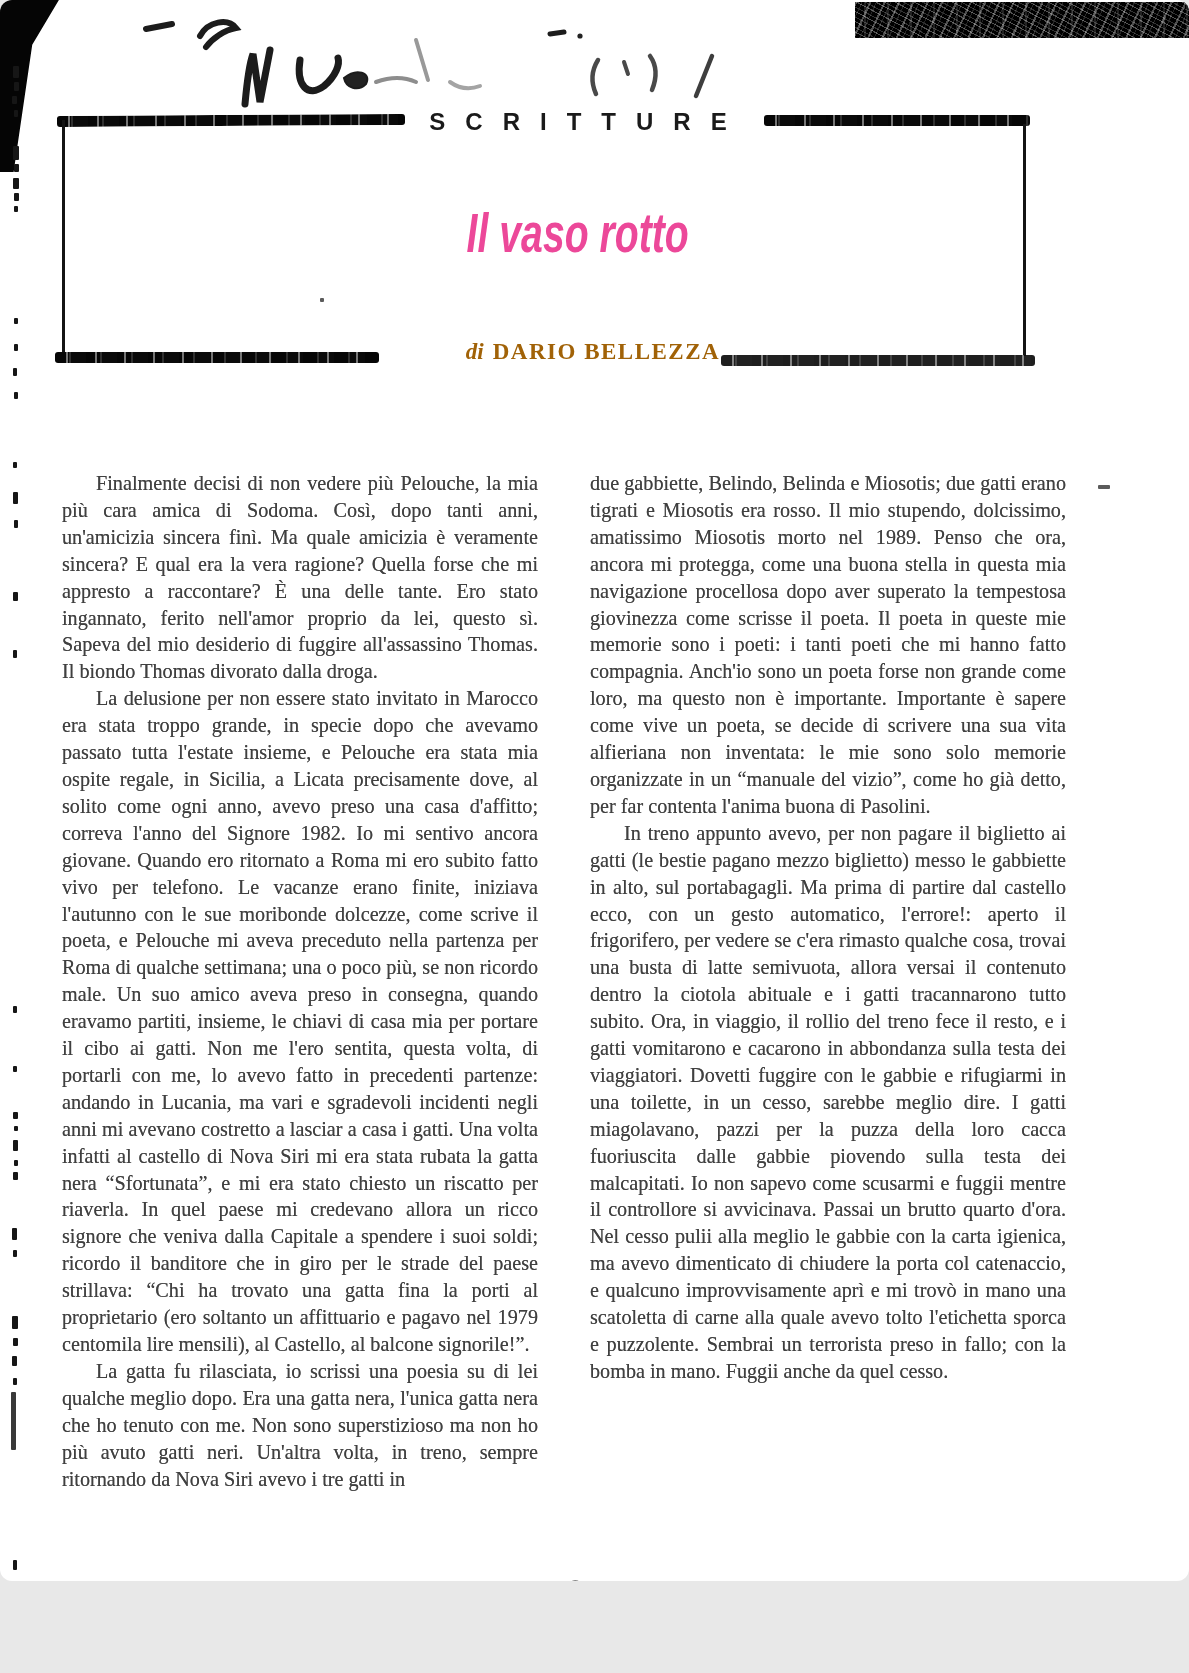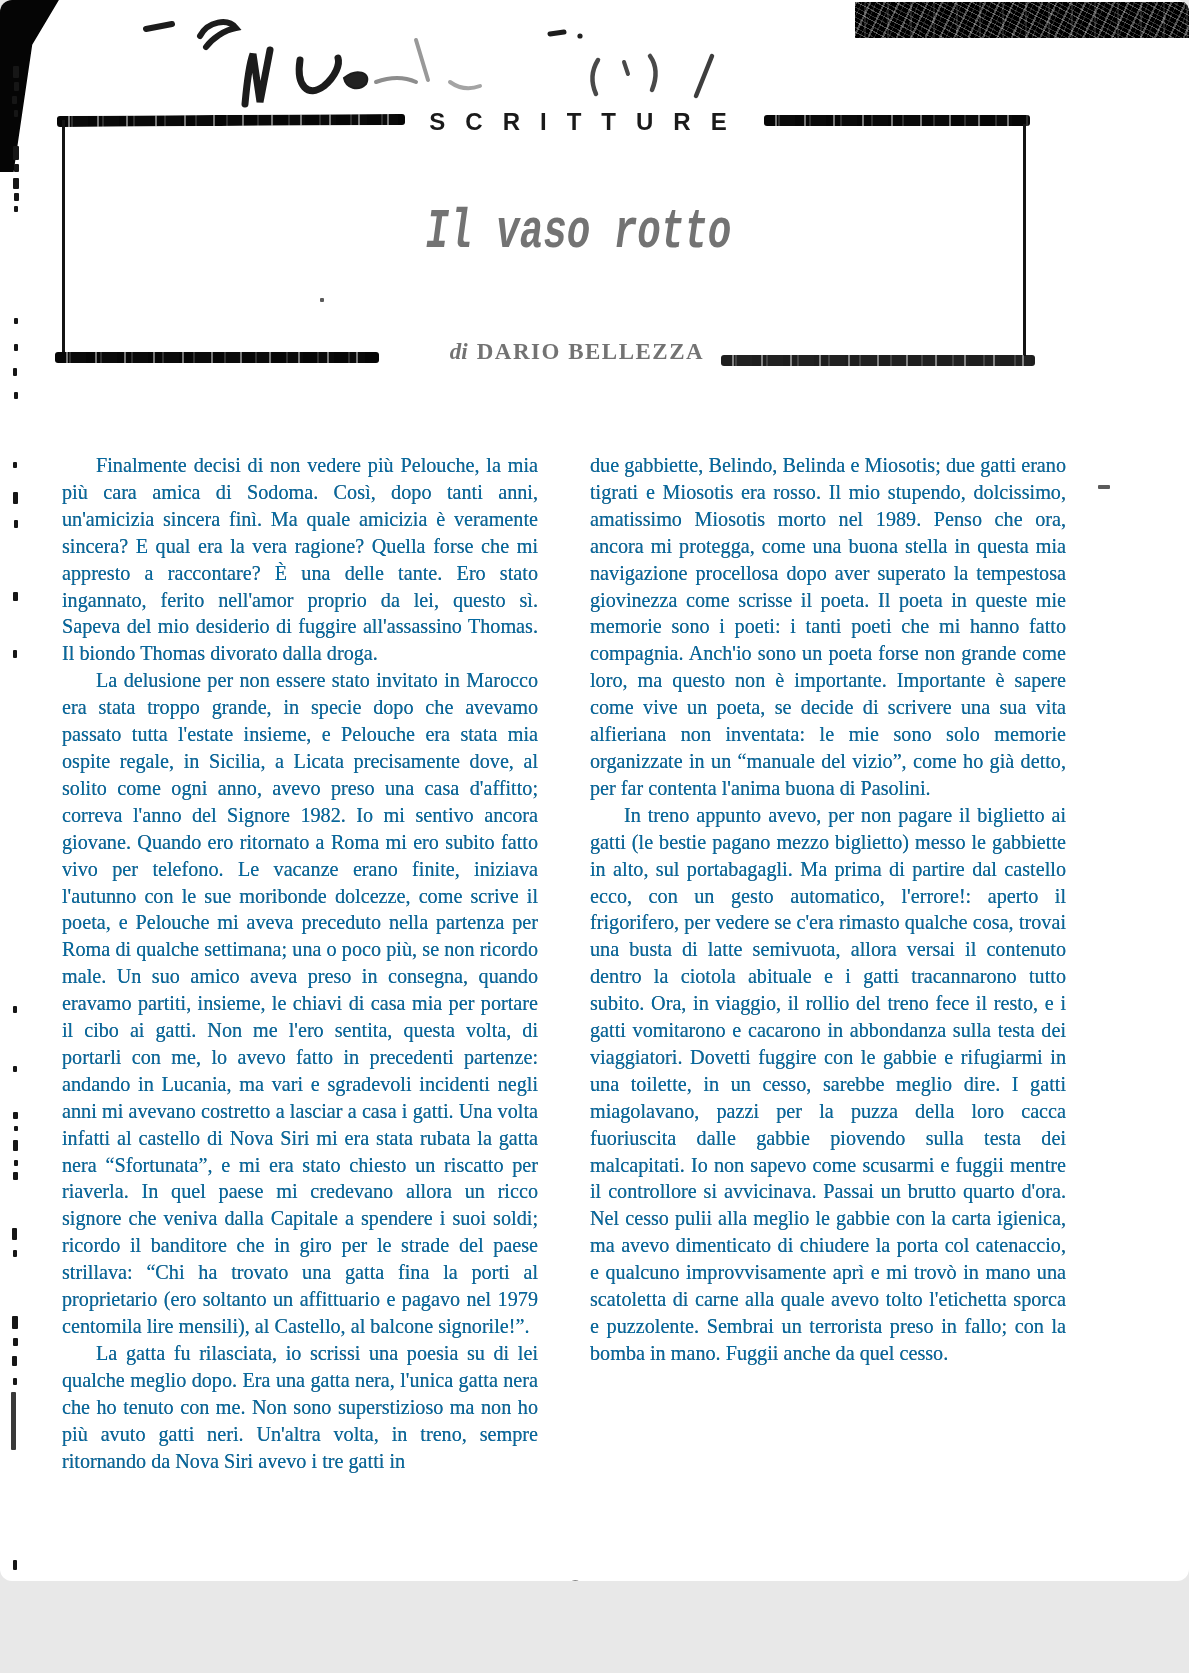--- a/index.html
+++ b/index.html
@@ -32,30 +32,30 @@
   #rule-br{left:721px;top:355px;width:314px;opacity:.9;}
   .vline{position:absolute;width:3px;background:#141414;}
   #vl-left{left:62px;top:120px;height:242px;}
   #vl-right{left:1023px;top:124px;height:232px;}
 
   
   #section-label{position:absolute;left:398px;top:108px;width:360px;margin:0;text-align:center;
     font-family:"Liberation Sans",sans-serif;font-size:24px;font-weight:700;color:#1a1a1a;
     letter-spacing:20px;text-indent:20px;}
   #article-title{position:absolute;left:68px;top:200px;width:1020px;margin:0;text-align:center;
-    font-family:Liberation Mono, monospace;font-style:italic;font-weight:600;font-size:56px;color:#737373;}
+    font-family:Liberation Sans, sans-serif;font-style:italic;font-weight:600;font-size:56px;color:#ec4899;}
   #article-title .squeeze{display:inline-block;transform:scaleX(.70);transform-origin:center;}
-  #byline{position:absolute;left:92px;top:339px;width:970px;text-align:center;font-size:23px;color:#737373;}
+  #byline{position:absolute;left:108px;top:339px;width:970px;text-align:center;font-size:23px;color:#a16207;}
   #byline .di{font-style:italic;font-weight:600;margin-right:9px;}
   #byline .author{font-weight:600;letter-spacing:1.5px;}
 
   
   #columns{position:absolute;left:62px;top:452px;width:1004px;display:flex;gap:52px;}
-  .col{width:476px;font-size:20.2px;line-height:26.9px;text-align:justify;color:#0369a1;
-       hyphens:auto;-webkit-hyphens:auto;text-shadow:0 0 .4px rgba(0,0,0,.55);}
+  .col{width:476px;font-size:20.2px;line-height:26.9px;text-align:justify;color:#404040;
+       hyphens:auto;-webkit-hyphens:auto;text-shadow:0 0 .4px rgba(0,0,0,.55);margin-top:18px;}
   .col p{margin:0;}
   .col p.indent{text-indent:34px;}
 
   
   .dotrule{position:absolute;top:1582px;height:4px;opacity:.85;
     background:repeating-linear-gradient(90deg,#272727 0 3px,transparent 3px 5px,#4d4d4d 5px 7px,transparent 7px 11px);}
   #foot-left{left:54px;width:479px;transform:rotate(.12deg);}
   #foot-right{left:593px;width:447px;transform:rotate(-.1deg);}
   #page-number{position:absolute;left:545px;top:1574px;width:48px;margin:0;text-align:center;
     font-size:29px;font-family:"Liberation Serif",serif;color:#111;transform:rotate(-2deg);}

